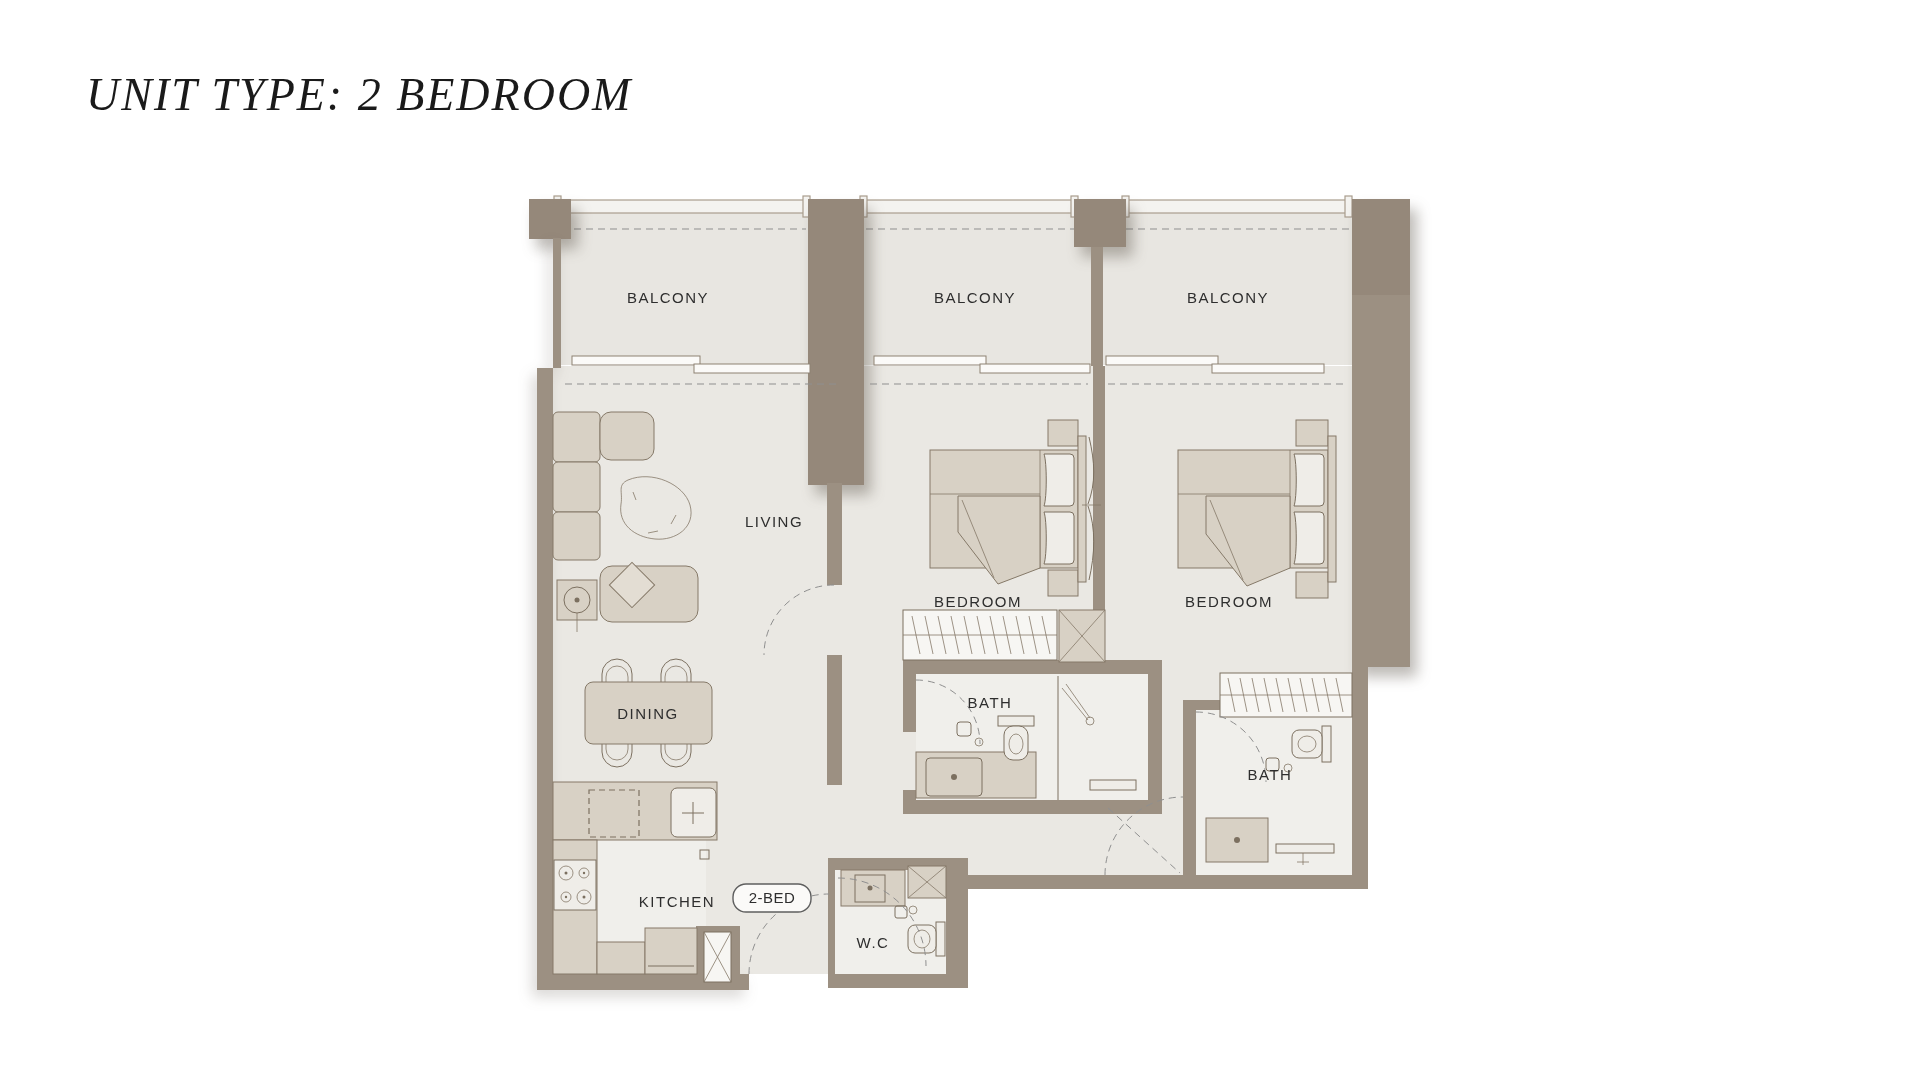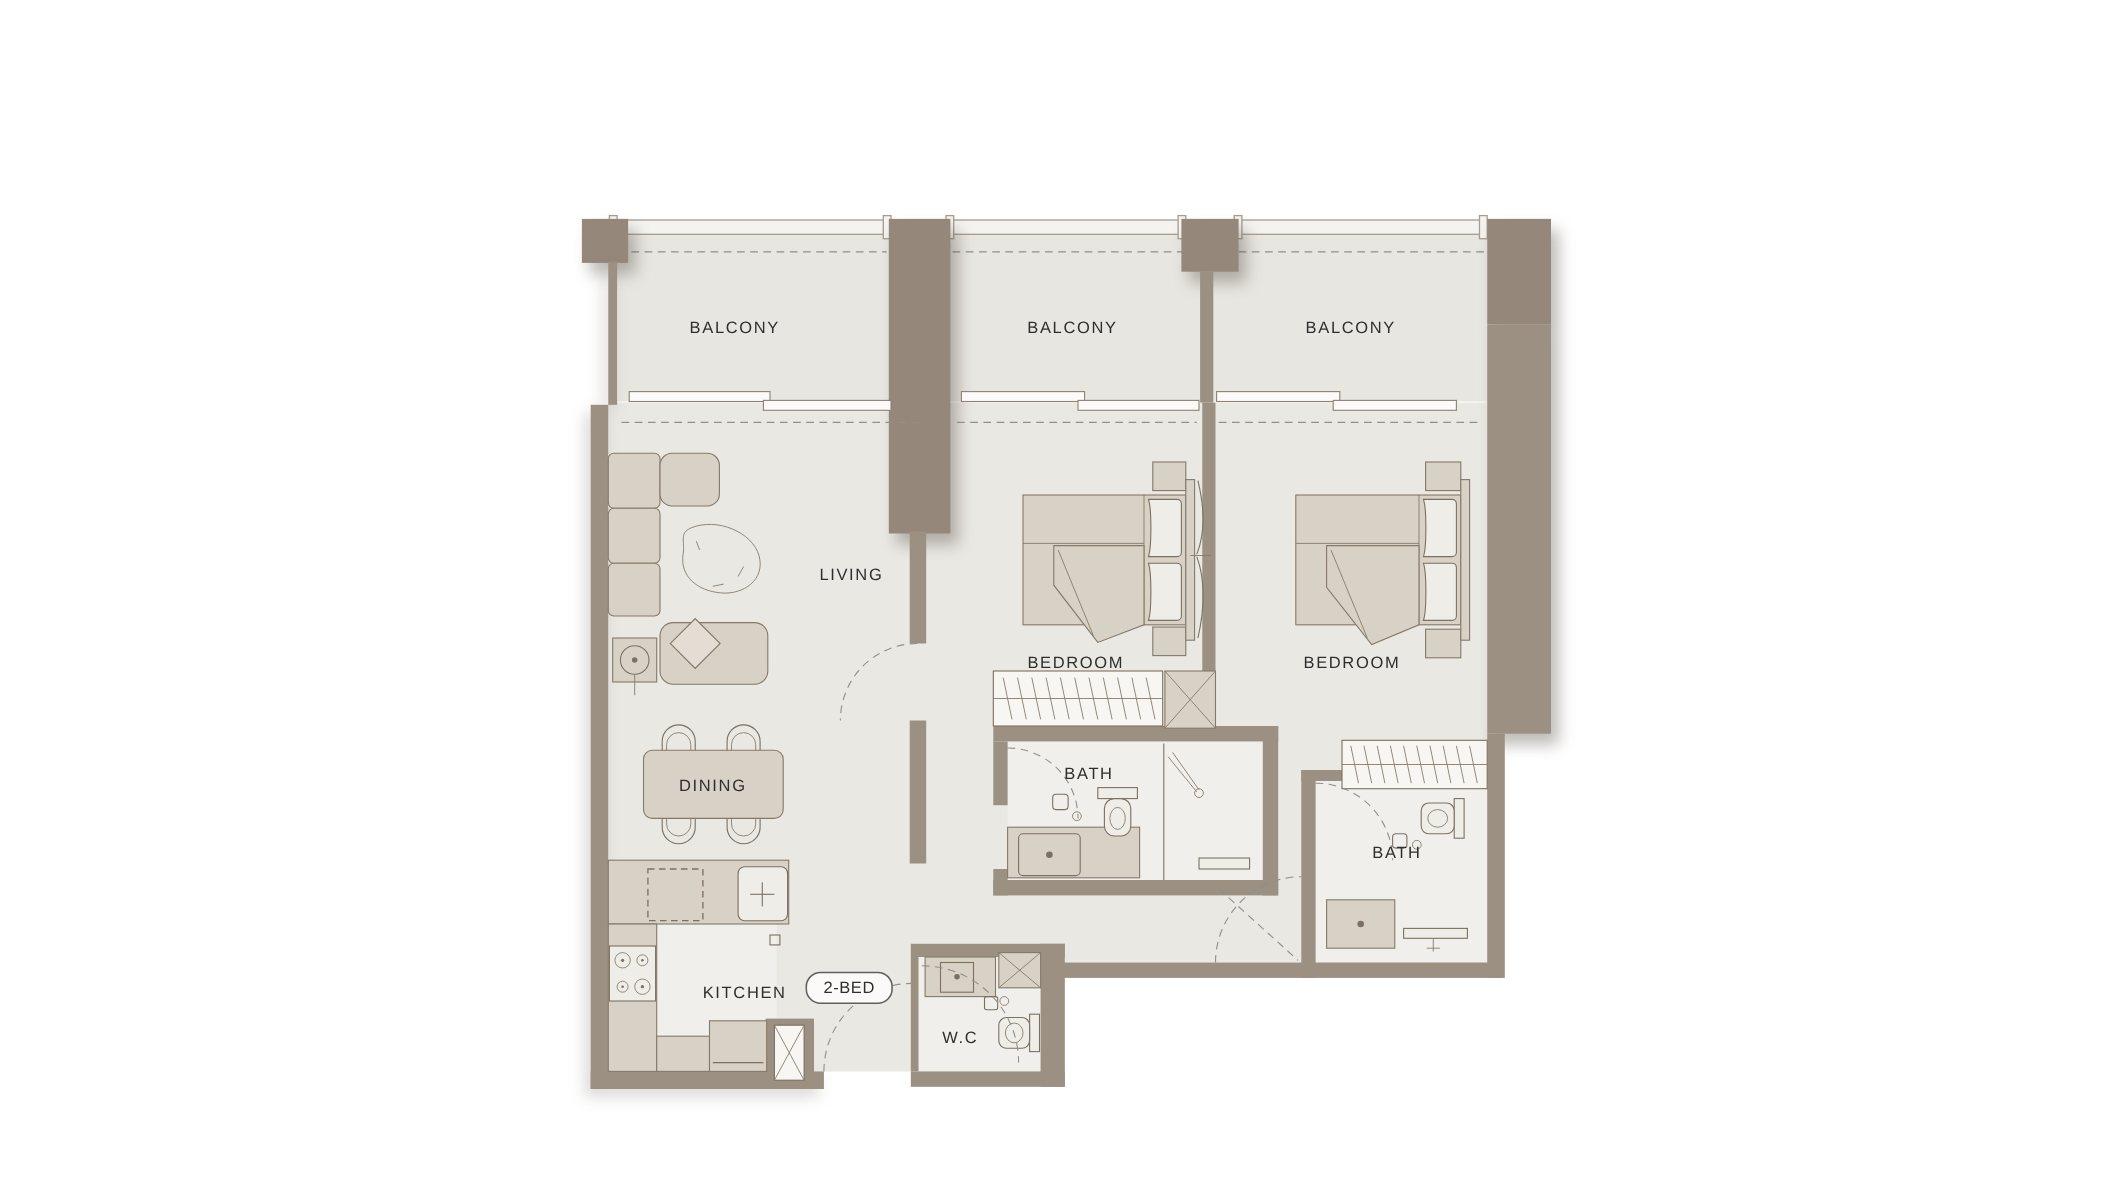--- a/index.html
+++ b/index.html
@@ -28,20 +28,21 @@
   .room-label{font-family:"Liberation Sans",sans-serif;font-size:15px;letter-spacing:1.5px;
               fill:#2e2e2e;text-anchor:middle;}
   .badge{fill:#fbfaf8;stroke:#5f5f5f;stroke-width:1.4;}
   .badge-label{font-family:"Liberation Sans",sans-serif;font-size:15px;letter-spacing:0.5px;
                fill:#2e2e2e;text-anchor:middle;}
 </style>
 </head>
 <body>
 
 <div class="stage">
+  <h1 class="title">UNIT TYPE: 2 BEDROOM</h1>
 
   <svg width="1920" height="1080" viewBox="0 0 1920 1080">
 
     <g>
       <rect class="floor-balc" x="556" y="213" width="796" height="152"></rect>
       <polygon class="floor" points="553,366 1352,366 1352,875 968,875 968,974 553,974"></polygon>
       <rect class="floor-light" x="916" y="674" width="232" height="126"></rect>
       <rect class="floor-light" x="1196" y="710" width="156" height="165"></rect>
       <rect class="floor-light" x="835" y="870" width="111" height="104"></rect>
       <rect class="floor-light" x="596" y="840" width="110" height="134"></rect>

